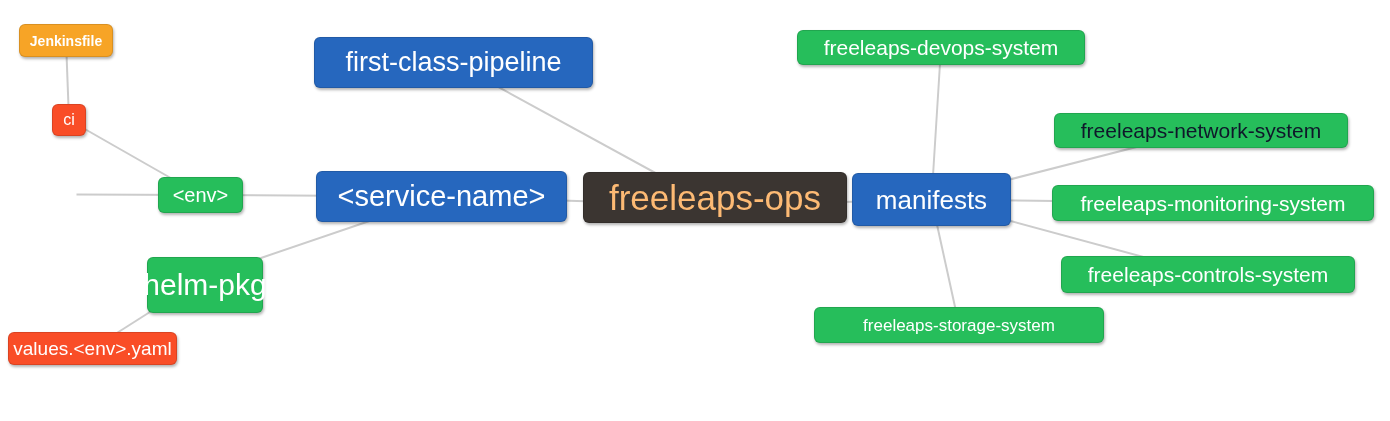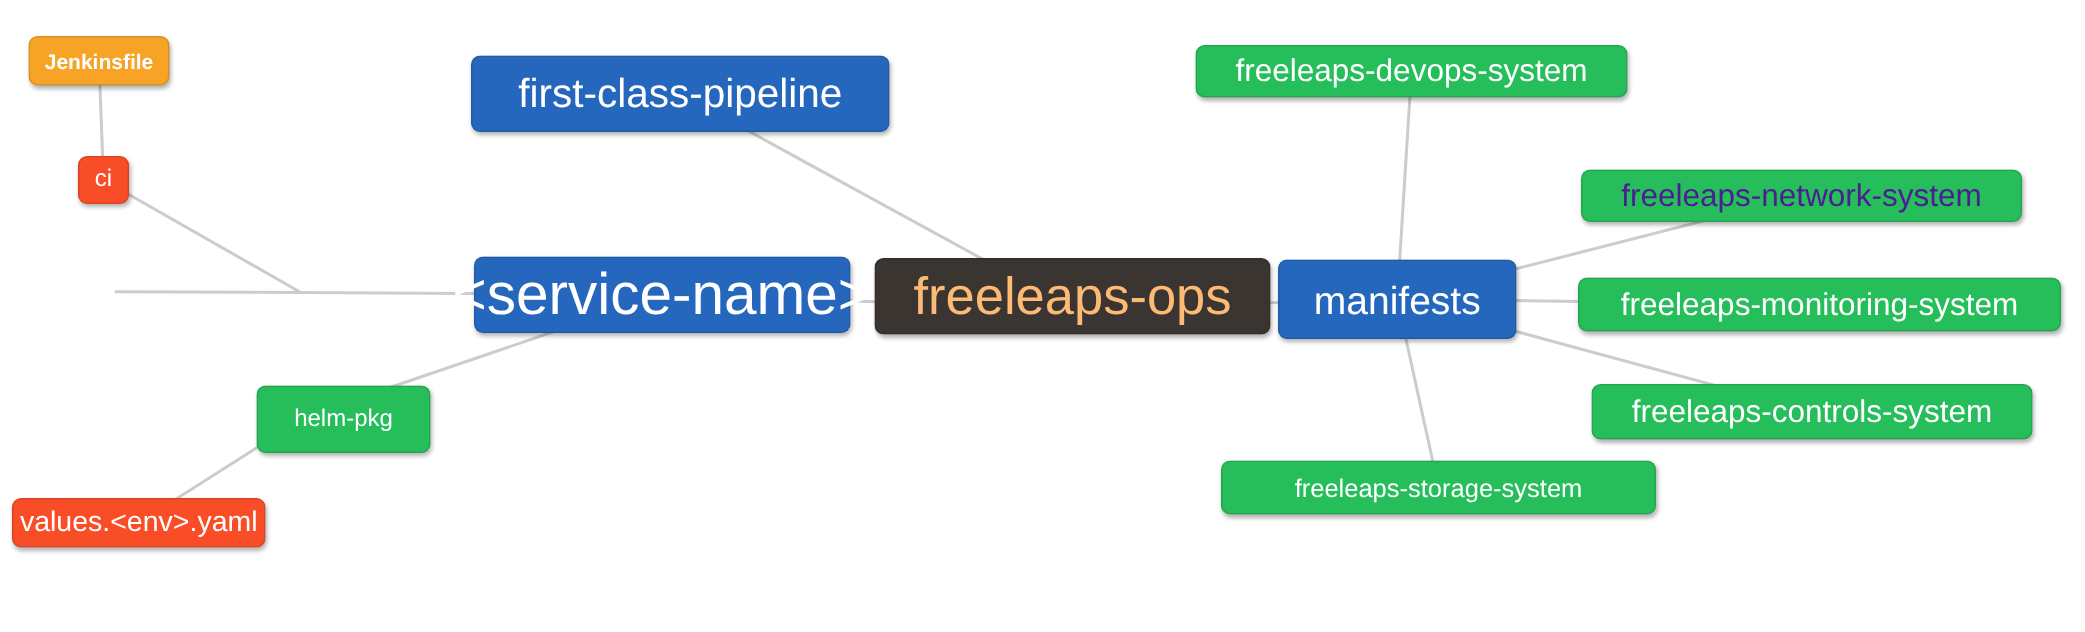--- a/index.html
+++ b/index.html
@@ -59,25 +59,26 @@
       <line x1="715" y1="205.5" x2="931.5" y2="199.5" stroke="#cccccc" stroke-width="2"></line>
       <line x1="931.5" y1="199.5" x2="941" y2="47.5" stroke="#cccccc" stroke-width="2"></line>
       <line x1="931.5" y1="199.5" x2="1201" y2="130.5" stroke="#cccccc" stroke-width="2"></line>
       <line x1="931.5" y1="199.5" x2="1213" y2="203" stroke="#cccccc" stroke-width="2"></line>
       <line x1="931.5" y1="199.5" x2="1208" y2="274.5" stroke="#cccccc" stroke-width="2"></line>
       <line x1="931.5" y1="199.5" x2="959" y2="325" stroke="#cccccc" stroke-width="2"></line>
     </svg>
   <div class="node-layer" id="node-layer">
       <div class="node" style="left: 19px; top: 24px; width: 94px; height: 33px; font-size: 14px; background: rgb(247, 164, 38); color: rgb(255, 255, 255); font-weight: bold;">Jenkinsfile</div>
       <div class="node" style="left: 52px; top: 104px; width: 34px; height: 32px; font-size: 16px; background: rgb(249, 77, 39); color: rgb(255, 255, 255);">ci</div>
+      <div class="node" style="left: 158px; top: 177px; width: 85px; height: 36px; font-size: 20px; background: rgb(38, 190, 91); color: rgb(255, 255, 255);">&lt;env&gt;</div>
       <div class="node" style="left: 314px; top: 37px; width: 279px; height: 51px; font-size: 27px; background: rgb(38, 103, 190); color: rgb(255, 255, 255);">first-class-pipeline</div>
-      <div class="node" style="left: 316px; top: 171px; width: 251px; height: 51px; font-size: 39px; background: rgb(38, 103, 190); color: rgb(255, 255, 255);">&lt;service-name&gt;</div>
-      <div class="node" style="left: 147px; top: 257px; width: 116px; height: 45px; font-size: 16px; background: rgb(38, 190, 91); color: rgb(255, 255, 255); margin-left: 24px;">helm-pkg</div>
+      <div class="node" style="left: 316px; top: 171px; width: 251px; height: 51px; font-size: 29px; background: rgb(38, 103, 190); color: rgb(255, 255, 255);">&lt;service-name&gt;</div>
+      <div class="node" style="left: 147px; top: 257px; width: 116px; height: 56px; font-size: 30px; background: rgb(38, 190, 91); color: rgb(255, 255, 255);">helm-pkg</div>
       <div class="node" style="left: 8px; top: 332px; width: 169px; height: 33px; font-size: 19px; background: rgb(249, 77, 39); color: rgb(255, 255, 255);">values.&lt;env&gt;.yaml</div>
       <div class="node" style="left: 583px; top: 172px; width: 264px; height: 51px; font-size: 35px; background: rgb(59, 53, 49); color: #fdba74;">freeleaps-ops</div>
       <div class="node" style="left: 852px; top: 173px; width: 159px; height: 53px; font-size: 26px; background: rgb(38, 103, 190); color: rgb(255, 255, 255);">manifests</div>
       <div class="node" style="left: 797px; top: 30px; width: 288px; height: 35px; font-size: 21px; background: rgb(38, 190, 91); color: rgb(255, 255, 255);">freeleaps-devops-system</div>
-      <div class="node" style="left: 1054px; top: 113px; width: 294px; height: 35px; font-size: 21px; background: rgb(38, 190, 91); color: #4c1d95;">freeleaps-network-system</div>
+      <div class="node" style="left: 1054px; top: 113px; width: 294px; height: 35px; font-size: 21px; background: rgb(38, 190, 91); color: #0f172a;">freeleaps-network-system</div>
       <div class="node" style="left: 1052px; top: 185px; width: 322px; height: 36px; font-size: 21px; background: rgb(38, 190, 91); color: rgb(255, 255, 255);">freeleaps-monitoring-system</div>
       <div class="node" style="left: 1061px; top: 256px; width: 294px; height: 37px; font-size: 21px; background: rgb(38, 190, 91); color: rgb(255, 255, 255);">freeleaps-controls-system</div>
       <div class="node" style="left: 814px; top: 307px; width: 290px; height: 36px; font-size: 17px; background: rgb(38, 190, 91); color: rgb(255, 255, 255);">freeleaps-storage-system</div>
     </div>
 </div>
 
 </body></html>

